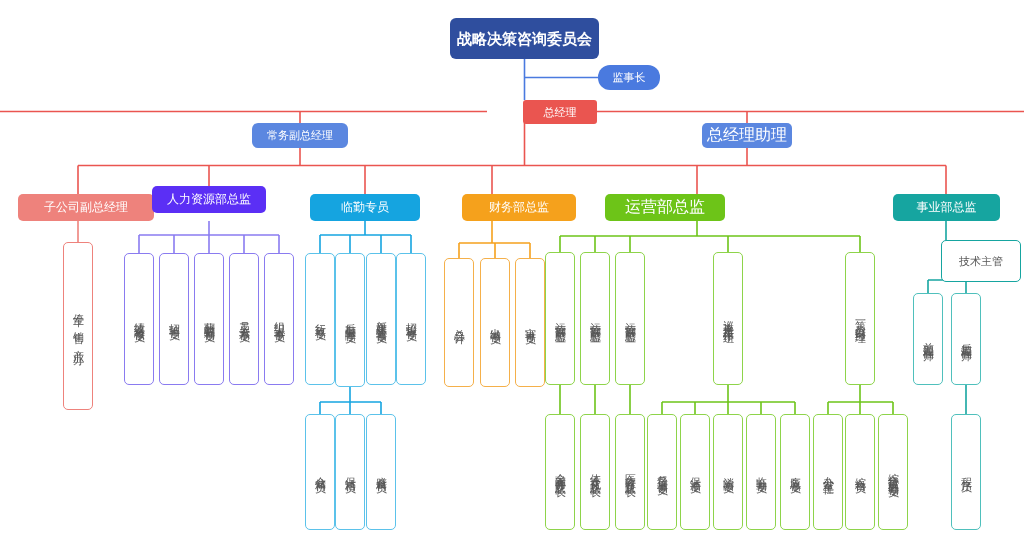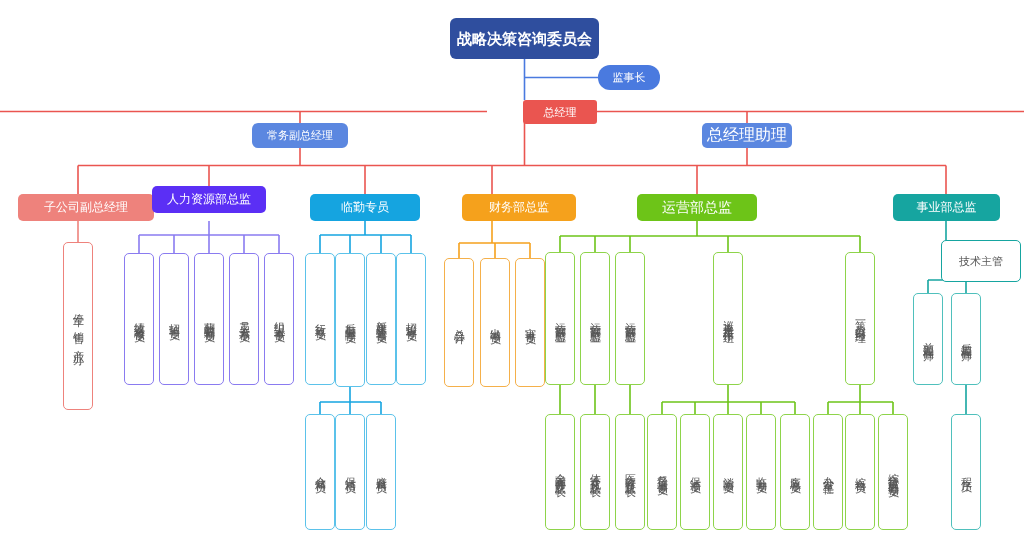--- a/index.html
+++ b/index.html
@@ -161,21 +161,21 @@
   </div>
 
   <div class="node filled horiz" style="left:310px; top:194px; width:110px; height:27px; background:#15a4e0; font-size:12px;">
     <span>临勤专员</span>
   </div>
 
   <div class="node filled horiz" style="left:434px; top:194px; width:114px; height:27px; background:#f5a11c; font-size:12px;margin-left:28px;">
     <span>财务部总监</span>
   </div>
 
-  <div class="node filled horiz" style="left:637px; top:194px; width:120px; height:27px; background:#6dc418; font-size:14px;">
+  <div class="node filled horiz" style="left:605px; top:194px; width:120px; height:27px; background:#6dc418; font-size:16px;">
     <span>运营部总监</span>
   </div>
 
   <div class="node filled horiz" style="left:893px; top:194px; width:107px; height:27px; background:#16a5a0; font-size:12px;">
     <span>事业部总监</span>
   </div>
 
   <div class="node outlined" style="left:63px; top:242px; width:30px; height:168px; border:1.4px solid #ee827c;">
     <span class="vert" style="font-size:11px;">停车·销售·产业办</span>
   </div>

